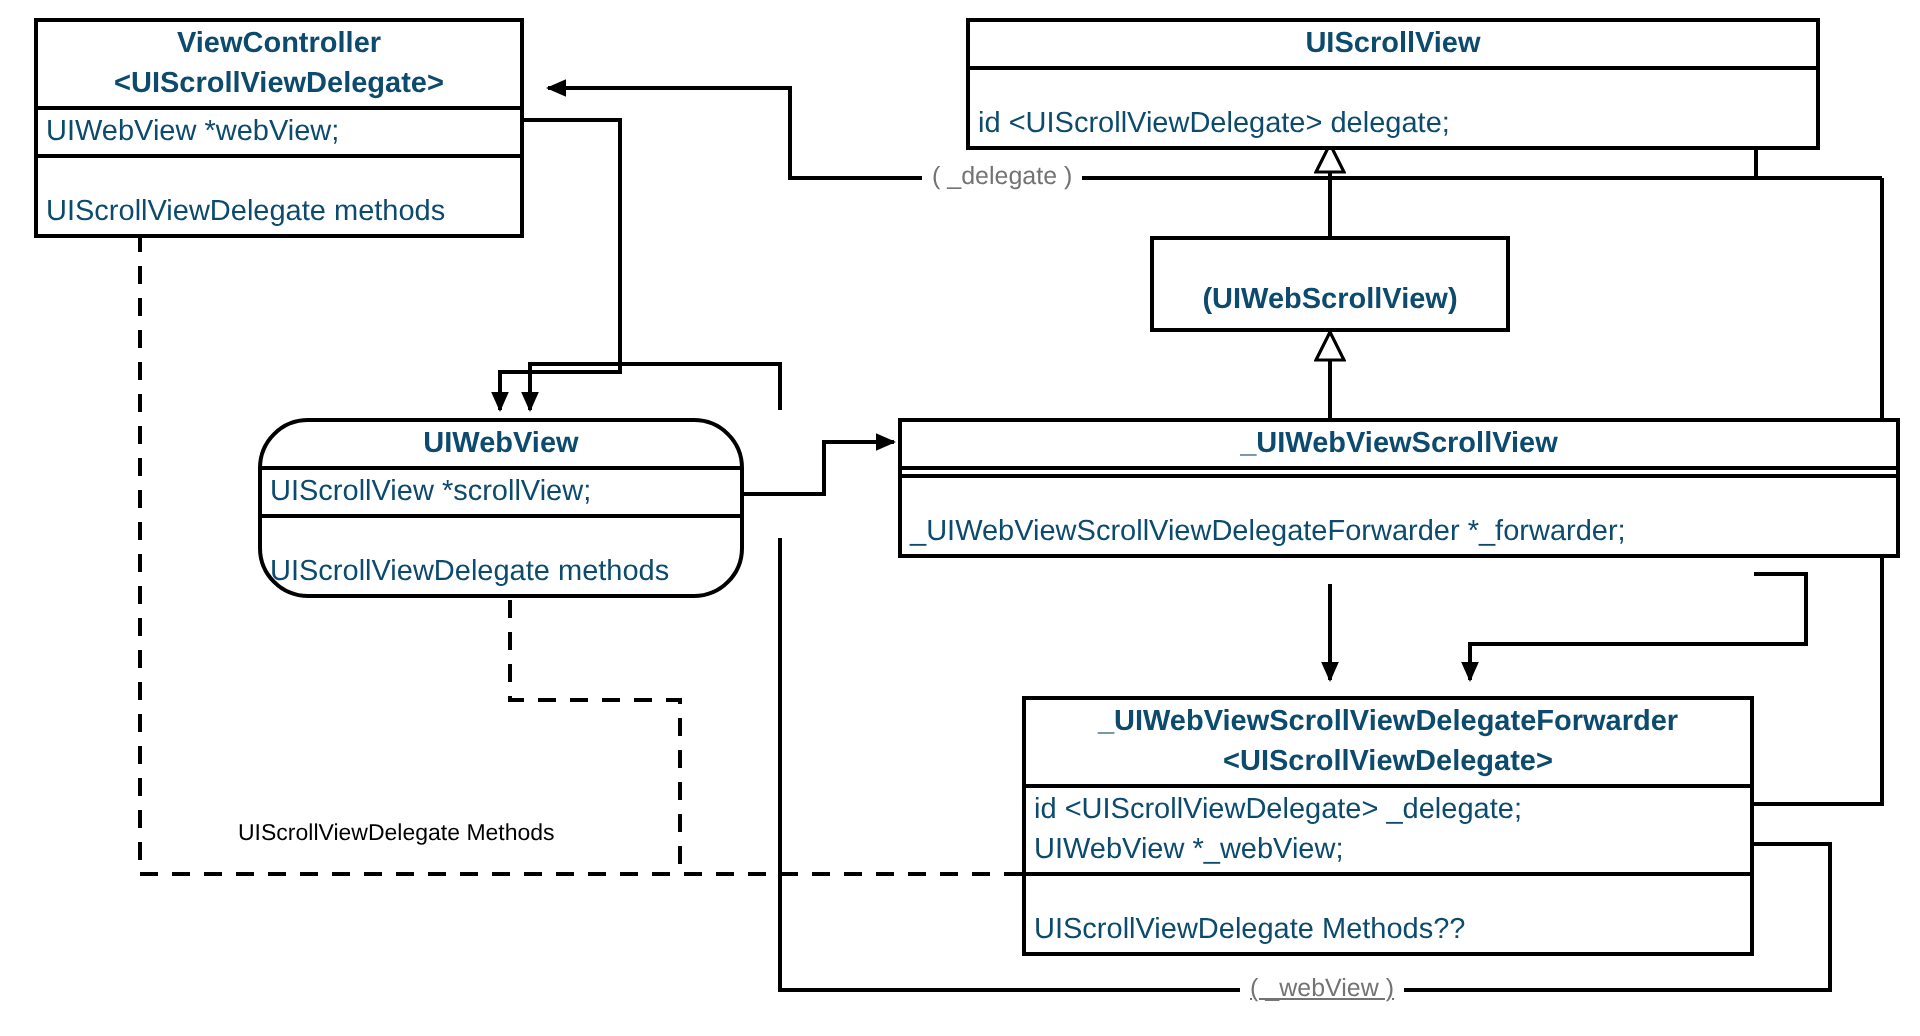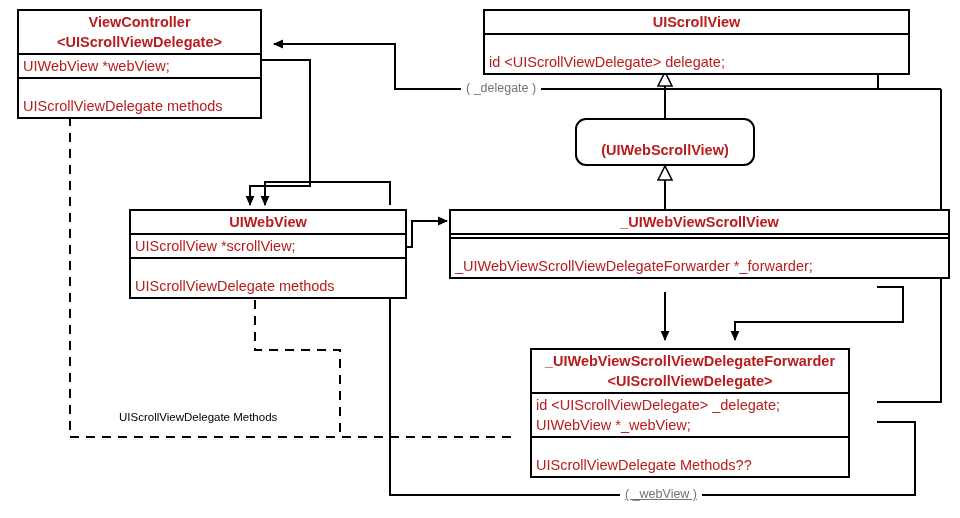--- a/index.html
+++ b/index.html
@@ -29,21 +29,21 @@
     border: 2px solid #000000;
     background: #ffffff;
     z-index: 5;
   }
   .uml-compartment {
     box-sizing: border-box;
     border-bottom: 2px solid #000000;
     padding: 1px 4px;
     font-size: 14.5px;
     line-height: 20px;
-    color: #b91c1c;
+    color: #0c4a6e;
     white-space: nowrap;
   }
   .uml-compartment:last-child {
     border-bottom: none;
     margin-top: 16px;
   }
   .uml-title {
     font-weight: bold;
     text-align: center;
   }
@@ -159,27 +159,27 @@
 
   <div class="uml-box" style="left:483px; top:9px; width:427px;">
     <div class="uml-compartment uml-title">
       <div>UIScrollView</div>
     </div>
     <div class="uml-compartment uml-attrs">
       <div class="attr-line">id &lt;UIScrollViewDelegate&gt; delegate;</div>
     </div>
   </div>
 
-  <div class="uml-box" style="left:575px; top:118px; width:180px; height:48px; display:flex; align-items:center; justify-content:center;border-radius:11px;">
+  <div class="uml-box" style="left:575px; top:118px; width:180px; height:48px; display:flex; align-items:center; justify-content:center;">
     <div class="uml-compartment uml-title" style="border-bottom:none; width:100%;">
       <div>(UIWebScrollView)</div>
     </div>
   </div>
 
-  <div class="uml-box" style="left:129px; top:209px; width:278px;">
+  <div class="uml-box" style="left:129px; top:209px; width:243px;border-radius:25px;">
     <div class="uml-compartment uml-title">
       <div>UIWebView</div>
     </div>
     <div class="uml-compartment uml-attrs">
       <div class="attr-line">UIScrollView *scrollView;</div>
     </div>
     <div class="uml-compartment uml-attrs">
       <div class="attr-line">UIScrollViewDelegate methods</div>
     </div>
   </div>
@@ -188,21 +188,21 @@
     <div class="uml-compartment uml-title">
       <div>_UIWebViewScrollView</div>
     </div>
     <div class="uml-compartment uml-attrs">
     </div>
     <div class="uml-compartment uml-attrs">
       <div class="attr-line">_UIWebViewScrollViewDelegateForwarder *_forwarder;</div>
     </div>
   </div>
 
-  <div class="uml-box" style="left:530px; top:348px; width:320px;">
+  <div class="uml-box" style="left:511px; top:348px; width:366px;">
     <div class="uml-compartment uml-title">
       <div>_UIWebViewScrollViewDelegateForwarder</div>
       <div>&lt;UIScrollViewDelegate&gt;</div>
     </div>
     <div class="uml-compartment uml-attrs">
       <div class="attr-line">id &lt;UIScrollViewDelegate&gt; _delegate;</div>
       <div class="attr-line">UIWebView *_webView;</div>
     </div>
     <div class="uml-compartment uml-attrs">
       <div class="attr-line">UIScrollViewDelegate Methods??</div>

